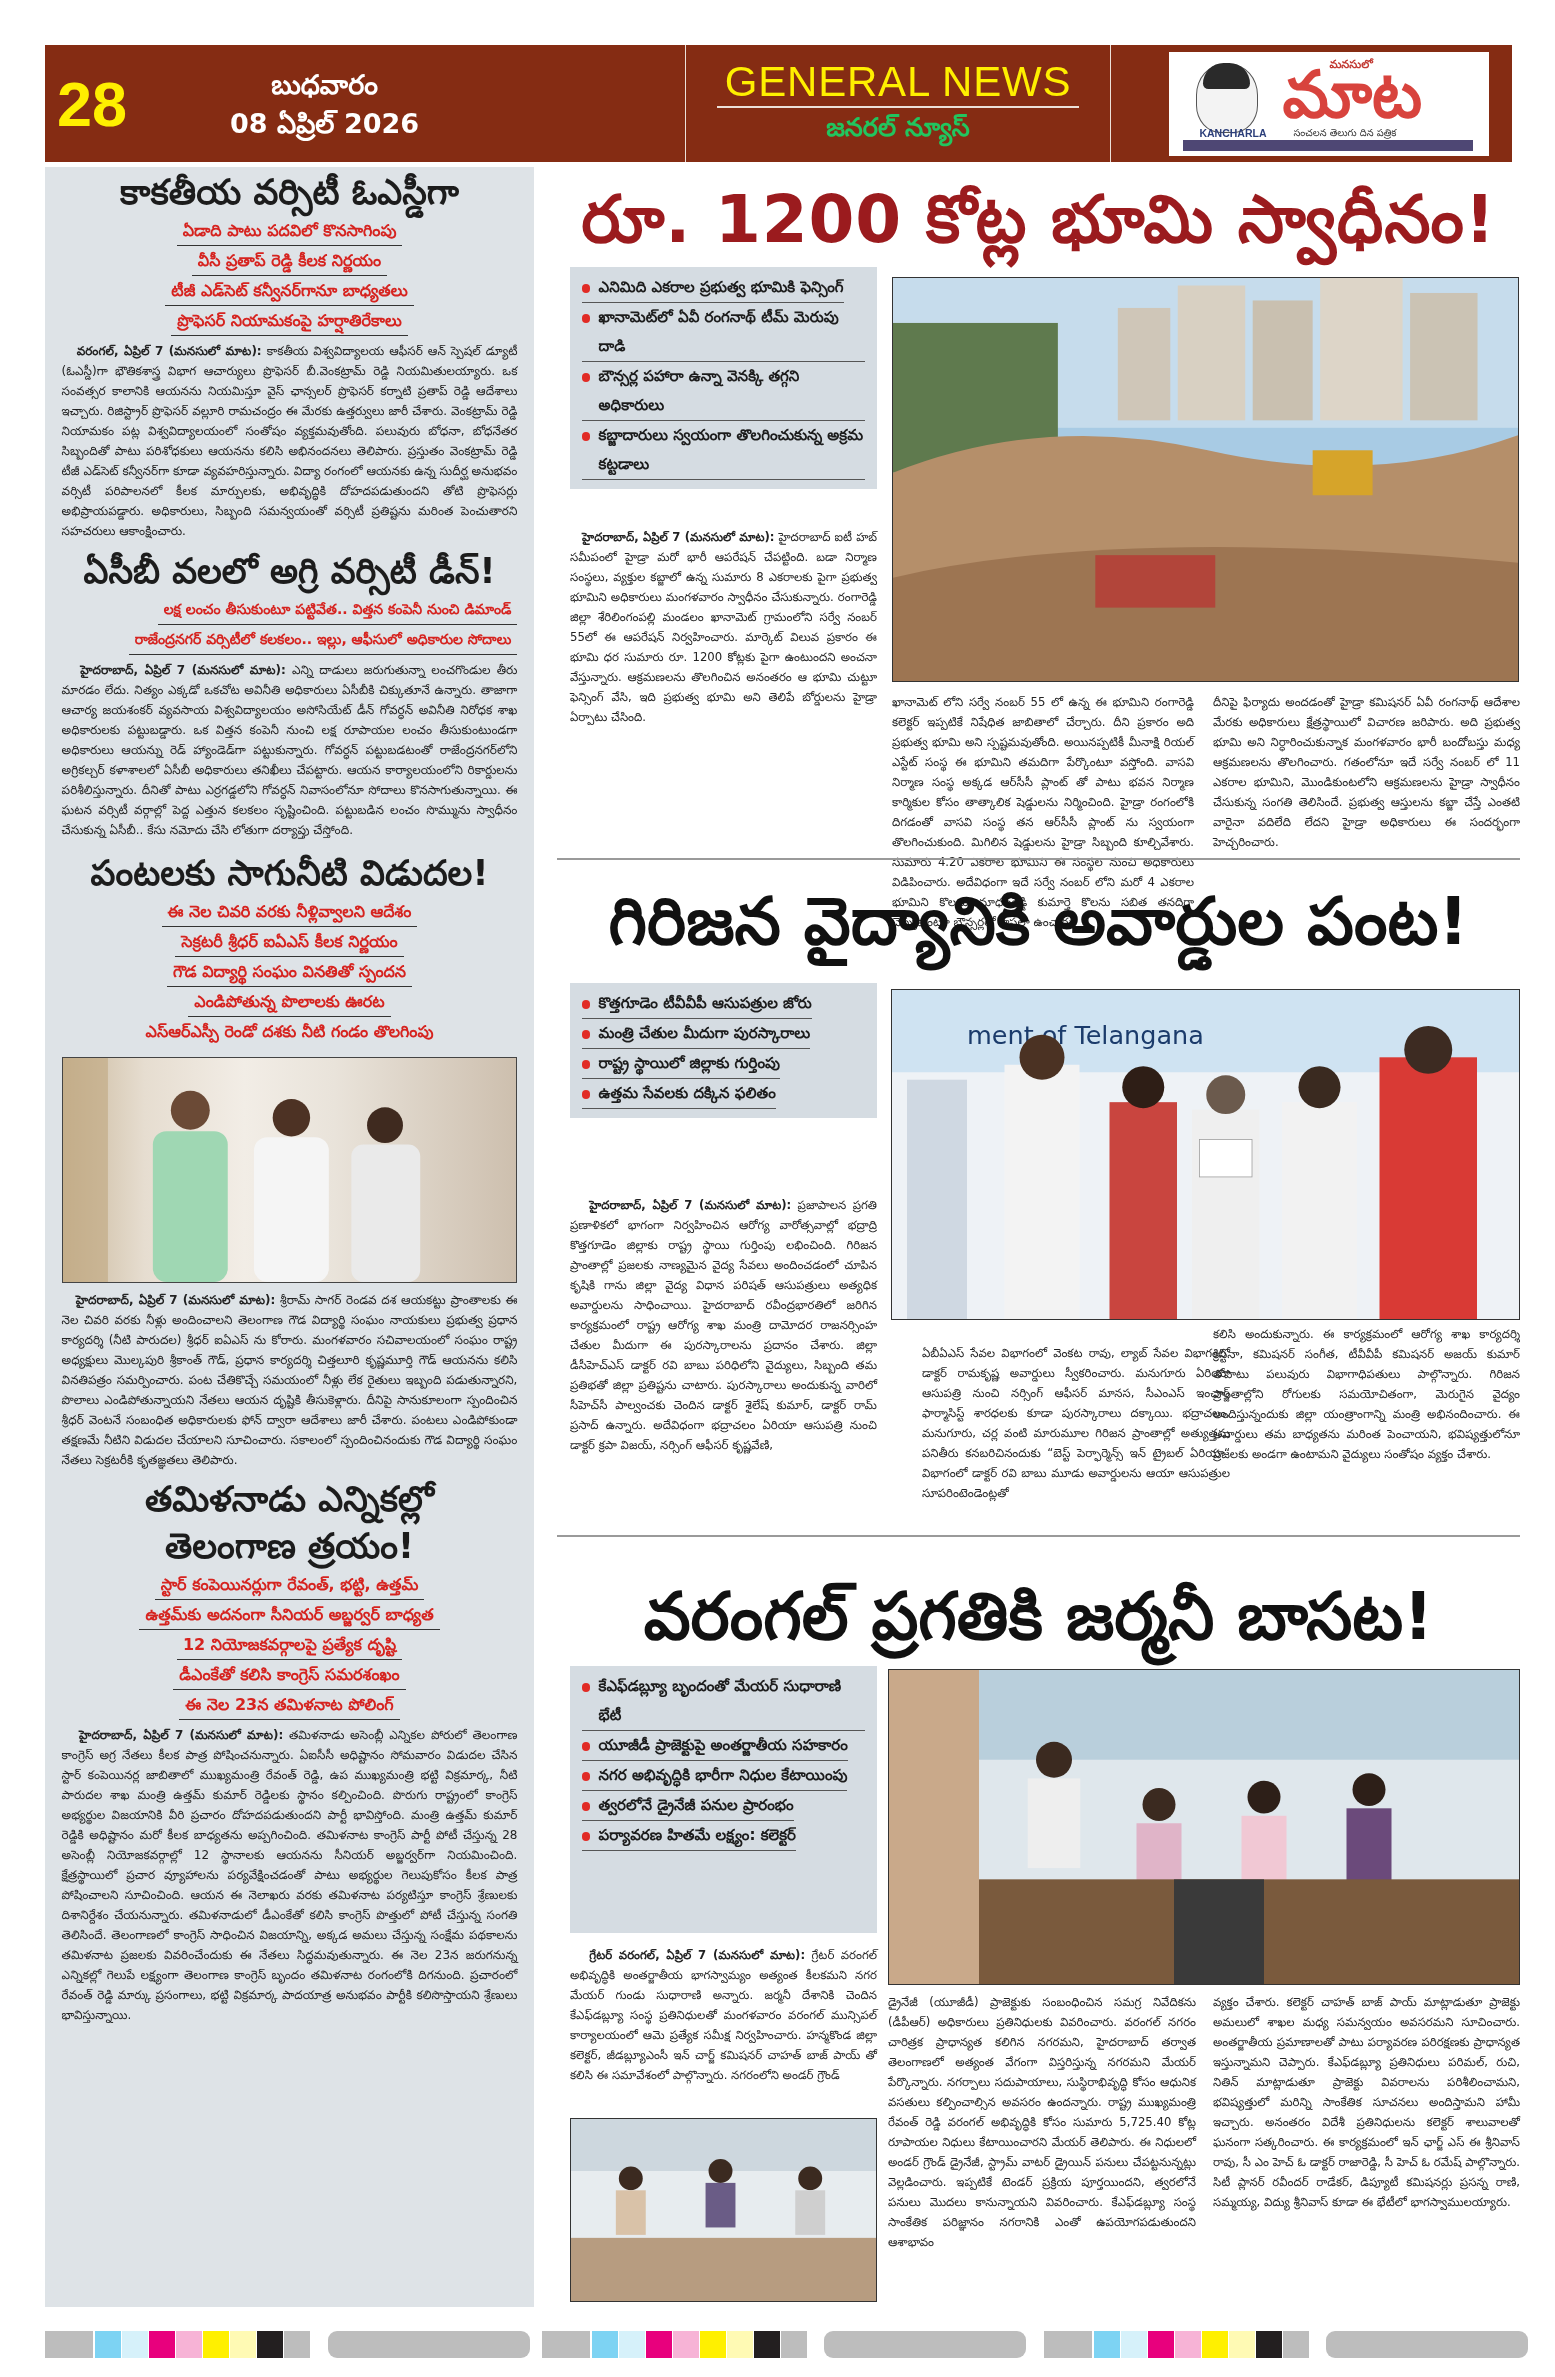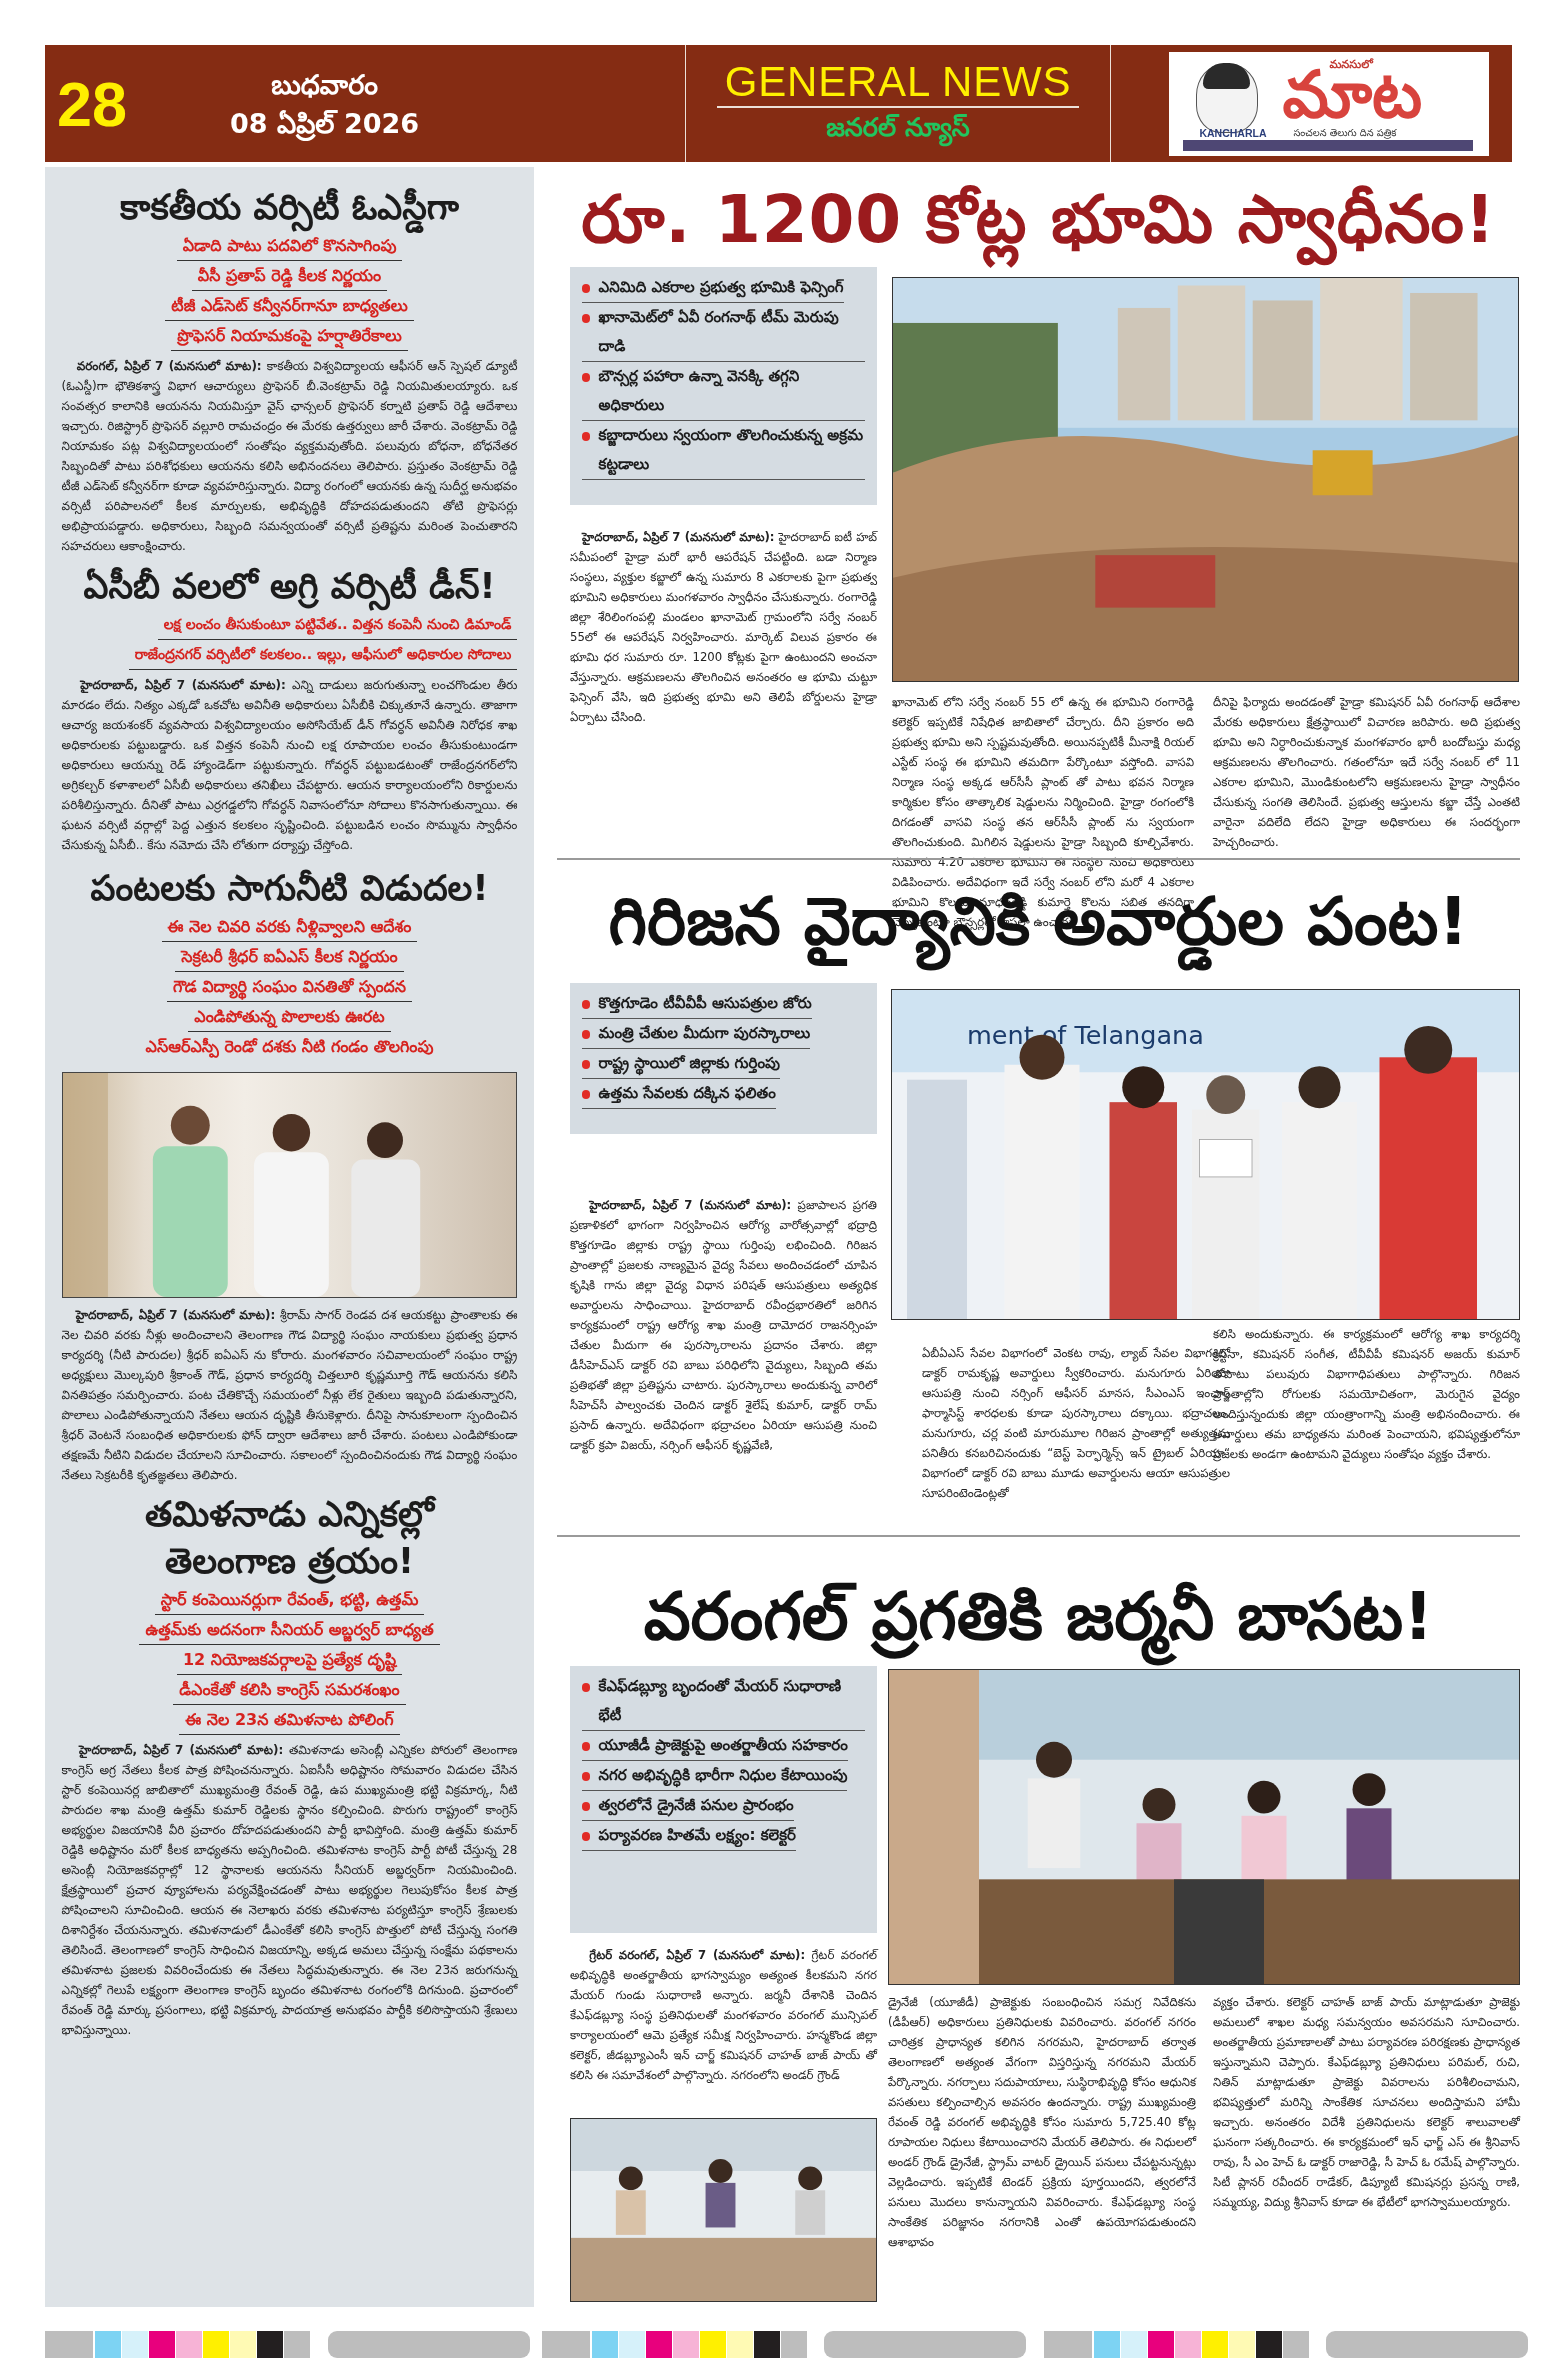--- a/index.html
+++ b/index.html
@@ -30,21 +30,21 @@
   .hl { text-align: center; font-weight: bold; color: #1c1c1c; font-size: 35px; line-height: 47px; }
   .sub { color: #d6231f; font-weight: bold; text-align: center; font-size: 16px; line-height: 29px; }
   .sub span { display: inline-block; border-bottom: 1.1px solid #333; padding: 0 6px; }
   .body { font-size: 12px; line-height: 20px; text-align: justify; color: #222; margin-top: 4.5px; }
   .dateline { font-weight: bold; }
   .pic { margin: 10.5px 16.6px 7.5px; border: 0.8px solid #444; position: relative; overflow: hidden; }
 
   
   .bigred { position: absolute; left: 557px; top: 175px; width: 963px; text-align: center; color: #9b1b1e; font-weight: bold; font-size: 66px; line-height: 90px; letter-spacing: 0.8px; }
   .bigblack { position: absolute; left: 557px; width: 963px; text-align: center; color: #111; font-weight: bold; font-size: 66px; line-height: 90px; }
-  .bullets { position: absolute; left: 570px; width: 307px; background: #d5dce2; padding: 6px 12px 25px 12px; }
+  .bullets { position: absolute; left: 570px; width: 307px; background: #d5dce2; padding: 6px 12px 9px 12px; }
   .bullets .b { font-weight: bold; font-size: 15px; line-height: 29px; color: #1c1c1c; padding-left: 16.6px; position: relative; border-bottom: 1px solid #555; display: inline-block; }
   .bullets .b::before { content: ""; position: absolute; left: 0; top: 11.3px; width: 8.3px; height: 8.3px; border-radius: 50%; background: #e12b25; }
   .bullets .row { display: block; }
   .photo { position: absolute; border: 1.5px solid #333; overflow: hidden; }
   .col-body { position: absolute; font-size: 11.7px; line-height: 20px; text-align: justify; color: #222; }
   .hrule { position: absolute; height: 1.5px; background: #9a9a9a; }
 
   
   .cbar { position: absolute; top: 2331px; height: 27px; }
   .cbar .sw { position: absolute; top: 0; height: 27px; }
@@ -71,21 +71,21 @@
       <div class="logo-brand">KANCHARLA</div>
       <div class="logo-small">మనసులో</div>
       <div class="logo-main">మాట</div>
       <div class="logo-tag">సంచలన తెలుగు దిన పత్రిక</div>
       <div class="logo-bar"></div>
     </div>
   </div>
 </header>
 
 <aside class="leftcol">
-  <article class="story" style="padding-top:17px;">
+  <article class="story" style="padding-top:2px;">
     <h2 class="hl">
       <div>కాకతీయ వర్సిటీ ఓఎస్డీగా</div>
     </h2>
     <div class="sub">
       <div><span>ఏడాది పాటు పదవిలో కొనసాగింపు</span></div>
       <div><span>వీసీ ప్రతాప్ రెడ్డి కీలక నిర్ణయం</span></div>
       <div><span>టీజీ ఎడ్‌సెట్ కన్వీనర్‌గానూ బాధ్యతలు</span></div>
       <div><span>ప్రొఫెసర్ నియామకంపై హర్షాతిరేకాలు</span></div>
     </div>
     <p class="body">

